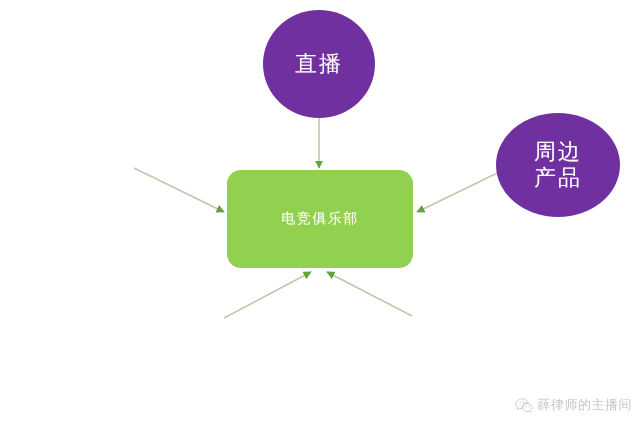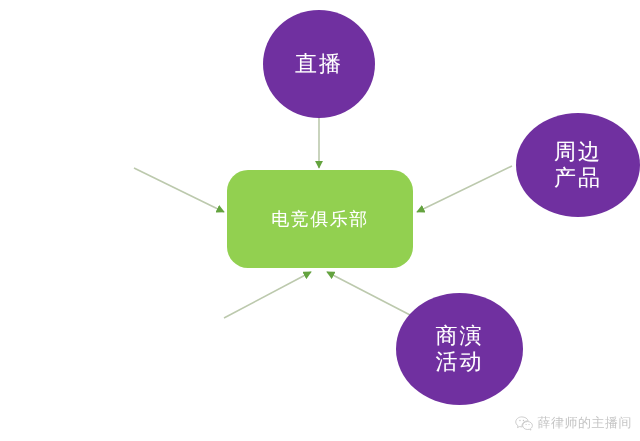--- a/index.html
+++ b/index.html
@@ -38,42 +38,42 @@
   .node-ellipse {
     background: #7030a0;
     border-radius: 50%;
     font-size: 22px;
     line-height: 1.18;
     letter-spacing: 2px;
     font-weight: 400;
   }
   .node-center {
     background: #92d050;
-    border-radius: 21px;
-    font-size: 18px;
+    border-radius: 14px;
+    font-size: 14px;
     letter-spacing: 1.5px;
   }
   .node-label {
     display: block;
     white-space: pre-line;
     text-shadow: 0 0 1px rgba(255,255,255,0.25);
   }
   
   #node-live        { left: 263px; top: 10px;  width: 112px; height: 108px; }
   #node-prize       { left: 12px;  top: 113px; width: 125px; height: 104px; }
-  #node-merch       { left: 516px; top: 113px; width: 124px; height: 104px; }
+  #node-merch       { left: 496px; top: 113px; width: 124px; height: 104px; }
   #node-sponsor     { left: 118px; top: 297px; width: 124px; height: 110px; }
   #node-commercial  { left: 396px; top: 293px; width: 127px; height: 112px; }
   #node-center      { left: 227px; top: 170px; width: 186px; height: 98px; }
 
   
   #watermark {
     position: absolute;
     right: 8px;
-    bottom: 9px;
+    bottom: 27px;
     display: flex;
     align-items: center;
     gap: 5px;
     opacity: 0.40;
     z-index: 3;
   }
   #watermark .wm-text {
     font-family: "Liberation Sans", sans-serif;
     font-size: 13px;
     color: #6b6b6b;
@@ -113,24 +113,20 @@
     <span class="node-label">直播</span>
   </div>
 
 
   <div class="node node-ellipse" id="node-merch">
     <span class="node-label">周边
 产品</span>
   </div>
 
 
-  <div class="node node-ellipse" id="node-commercial">
-    <span class="node-label">商演
-活动</span>
-  </div>
 
   <div class="node node-center" id="node-center">
     <span class="node-label">电竞俱乐部</span>
   </div>
 
   <div id="watermark">
     <svg class="wm-icon" viewBox="0 0 24 20" xmlns="http://www.w3.org/2000/svg">
       <path d="M9.1 1.2C4.6 1.2 1 4.2 1 7.9c0 2.1 1.2 4 3.1 5.2l-.8 2.4 2.8-1.4c.9.3 1.9.4 3 .4h.5c-.2-.5-.3-1.1-.3-1.7 0-3.5 3.4-6.3 7.6-6.3h.6C16.9 3.5 13.4 1.2 9.1 1.2z" fill="none" stroke="#6b6b6b" stroke-width="1.1"></path>
       <circle cx="6.6" cy="6.1" r="0.95" fill="#6b6b6b"></circle>
       <circle cx="11.3" cy="6.1" r="0.95" fill="#6b6b6b"></circle>

